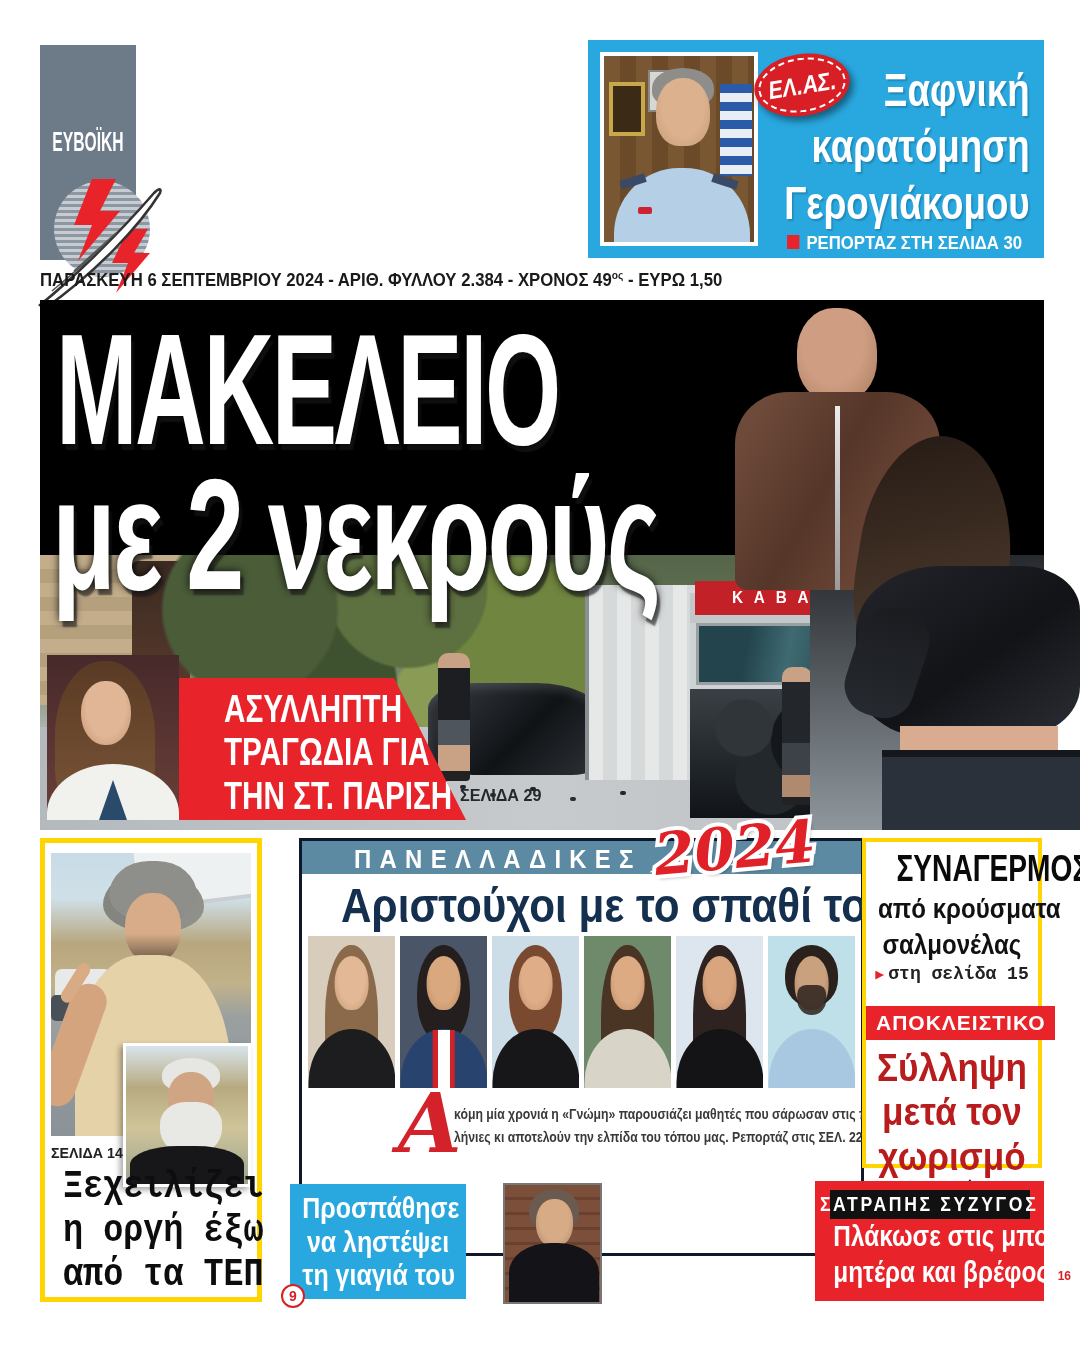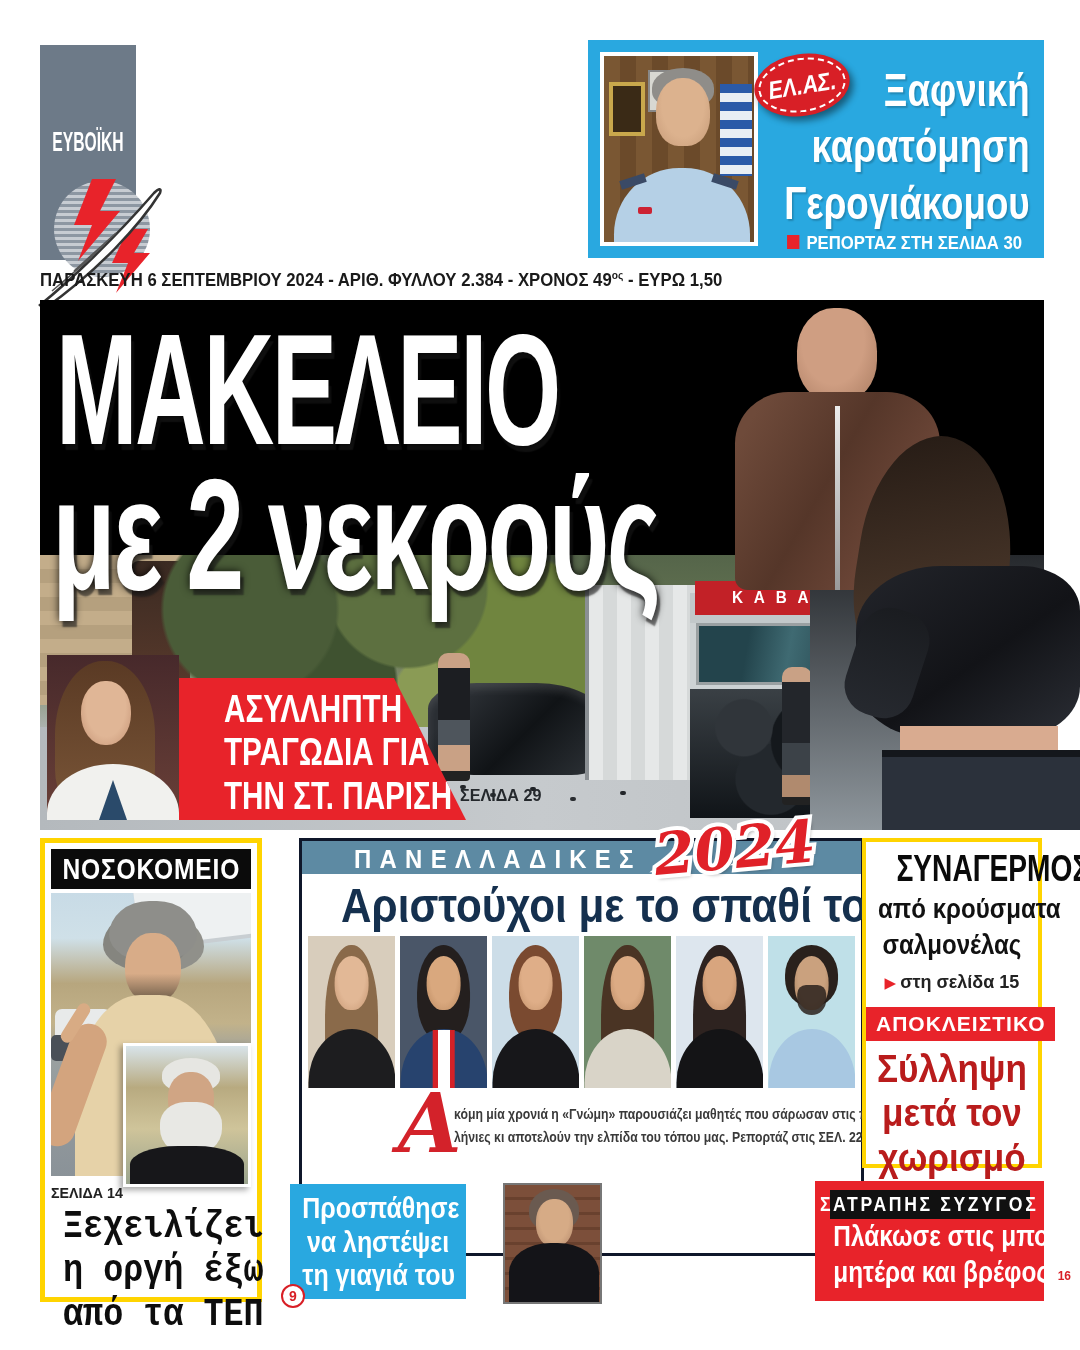--- a/index.html
+++ b/index.html
@@ -202,23 +202,23 @@
   .pan-text { position:absolute; left:152px; top:4px; width:520px; font-size:15.5px; font-weight:bold; color:#3a3a3a;
     line-height:1.5; transform:scaleX(.79); transform-origin:left top; white-space:nowrap; }
 
   
   .alarm { position:absolute; left:862px; top:838px; width:180px; height:330px; border:4px solid #ffd400; background:#fff;
     text-align:center; padding-top:8px; }
   .al-title { font-weight:bold; font-size:37px; color:#0a0a0a; line-height:1; }
   .al-title span,{ } .al-title span { display:inline-block; transform:scaleX(.76); white-space:nowrap; }
   .al-sub { margin-top:4px; font-weight:bold; font-size:28px; color:#111; line-height:1.3;text-align:center; }
   .al-sub div { transform:scaleX(.86); white-space:nowrap; }
-  .al-ref { margin-top:8px; font-weight:bold; font-size:18px; color:#222; }
+  .al-ref { font-weight:bold; font-size:18px; color:#222;font-family:Liberation Mono, monospace; }
   .al-ref .tri { color:#e8232a; font-size:15px; margin-right:4px; }
-  .al-excl { display:inline-block; margin-top:14px; background:#e8232a; color:#fff; font-weight:bold; font-size:21px;
+  .al-excl { display:inline-block; margin-top:22px; background:#e8232a; color:#fff; font-weight:bold; font-size:21px;
     letter-spacing:1px; padding:5px 10px; }
   .al-t2 { margin-top:6px; font-weight:bold; font-size:39px; color:#b91c1c; line-height:1.14; }
   .al-t2 div { transform:scaleX(.9); white-space:nowrap; }
 
   
   .robbery { position:absolute; left:290px; top:1184px; width:176px; height:115px; background:#29a8e0; text-align:center; padding-top:8px; }
   .robbery .line { color:#fff; font-weight:bold; font-size:29px; line-height:1.16; transform:scaleX(.86); white-space:nowrap; }
   .rob-badge { position:absolute; left:-9px; bottom:-9px; width:24px; height:24px; border-radius:50%; background:#fff;
     border:2px solid #d81f26; color:#d81f26; font-weight:bold; font-size:14px; display:flex; align-items:center; justify-content:center; }
 
@@ -340,23 +340,20 @@
     </div>
     <div class="redtag">
       <div class="line">ΑΣΥΛΛΗΠΤΗ</div>
       <div class="line">ΤΡΑΓΩΔΙΑ ΓΙΑ</div>
       <div class="line">ΤΗΝ ΣΤ. ΠΑΡΙΣΗ</div>
     </div>
     <div class="pageref29">ΣΕΛΙΔΑ 29</div>
   </div>
 
   <div class="hospital">
-    <div class="hos-header">
-        <span>ΝΟΣΟΚΟΜΕΙΟ</span>
-      </div>
     <div class="hos-photo">
       <div class="hp-canopy"></div>
       <div class="hp-car1"></div>
       <div class="hp-car2"></div>
       <div class="hp-hair"></div>
       <div class="hp-face"></div>
       <div class="hp-torso"></div>
       <div class="hp-arm"></div>
       <div class="hp-finger"></div>
     </div>

